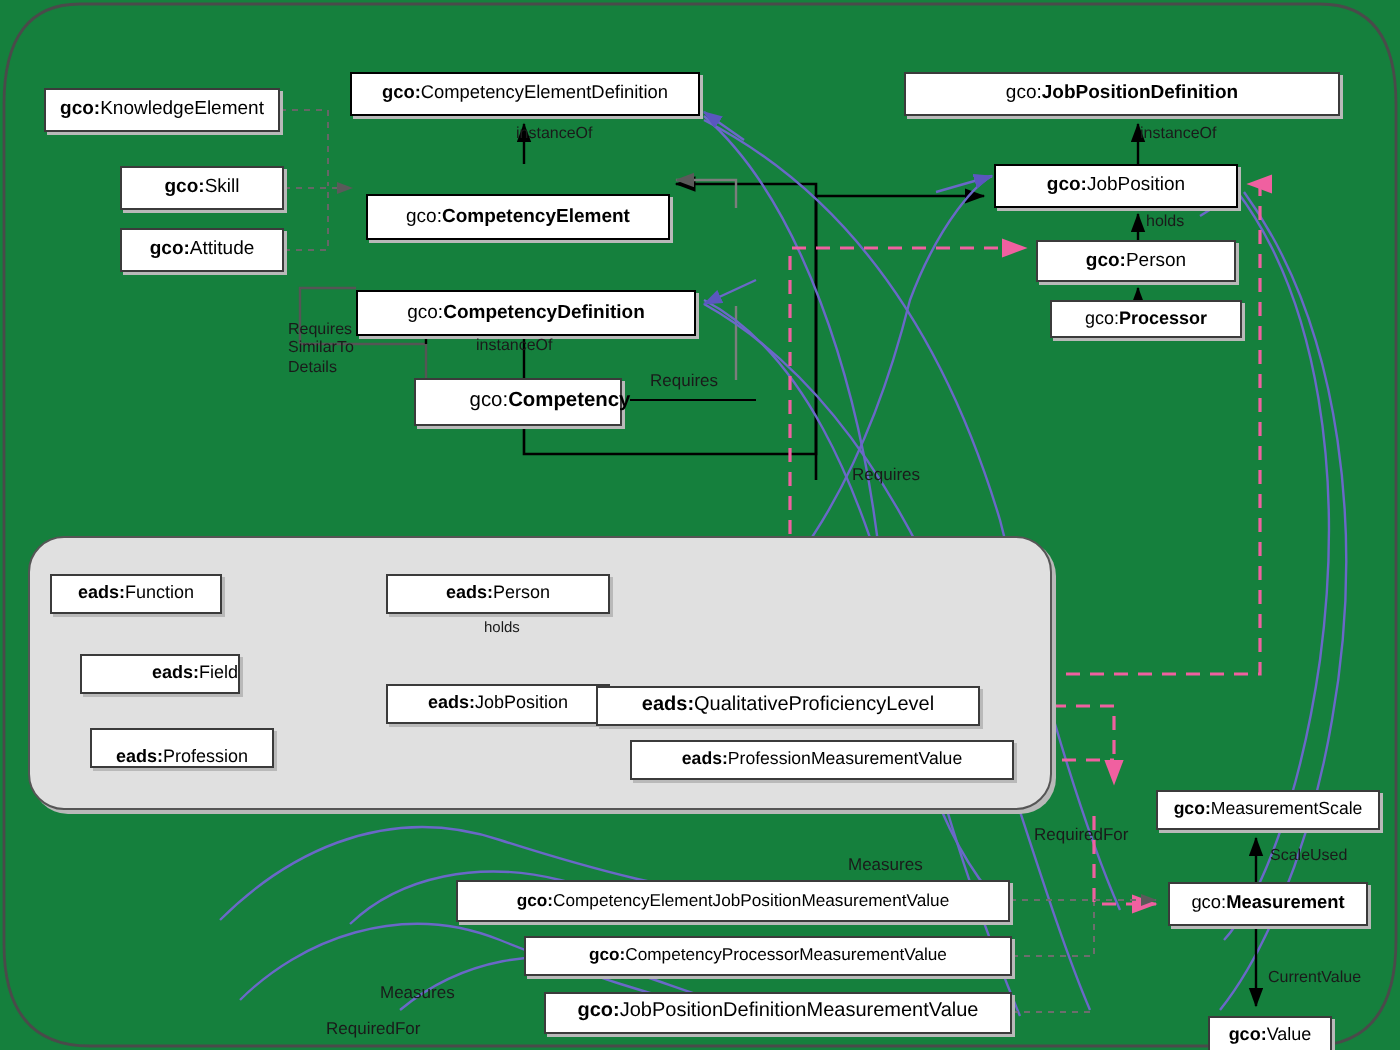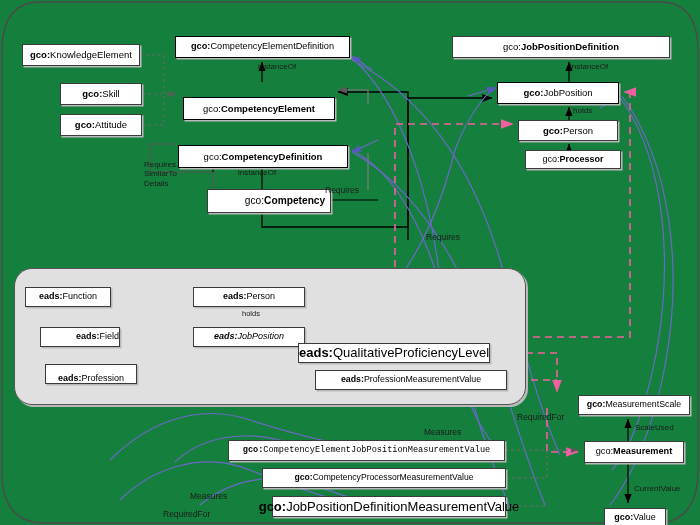--- a/index.html
+++ b/index.html
@@ -134,21 +134,21 @@
       </div>
       <div class="node thick" style="left: 175px; top: 36px; width: 175px; height: 22px; font-size: 9.2px; text-align: right;">
         <span class="t"><span class="b">gco:</span><span>CompetencyElementDefinition</span></span>
       </div>
       <div class="node thick" style="left: 183px; top: 97px; width: 152px; height: 23px; font-size: 9.5px;">
         <span class="t"><span>gco:</span><span class="b">CompetencyElement</span></span>
       </div>
       <div class="node thick" style="left: 178px; top: 129px; width: 170px; height: 23px; font-size: 9.5px; margin-top: 16px;">
         <span class="t"><span>gco:</span><span class="b">CompetencyDefinition</span></span>
       </div>
-      <div class="node" style="left: 207px; top: 189px; width: 124px; height: 24px; font-size: 10.2px; padding-left: 32px;">
+      <div class="node" style="left: 207px; top: 189px; width: 104px; height: 24px; font-size: 10.2px; padding-left: 32px;">
         <span class="t"><span>gco:</span><span class="b">Competency</span></span>
       </div>
       <div class="node" style="left: 452px; top: 36px; width: 218px; height: 22px; font-size: 9.5px;">
         <span class="t"><span>gco:</span><span class="b">JobPositionDefinition</span></span>
       </div>
       <div class="node thick" style="left: 497px; top: 82px; width: 122px; height: 22px; font-size: 9.5px;">
         <span class="t"><span class="b">gco:</span><span>JobPosition</span></span>
       </div>
       <div class="node" style="left: 518px; top: 120px; width: 100px; height: 21px; font-size: 9.5px;">
         <span class="t"><span class="b">gco:</span><span>Person</span></span>
@@ -161,36 +161,36 @@
       </div>
       <div class="node" style="left: 40px; top: 327px; width: 80px; height: 20px; font-size: 9px; padding-left: 35px;">
         <span class="t"><span class="b">eads:</span><span>Field</span></span>
       </div>
       <div class="node" style="left: 45px; top: 364px; width: 92px; height: 20px; font-size: 9px; align-items: flex-end;">
         <span class="t"><span class="b">eads:</span><span>Profession</span></span>
       </div>
       <div class="node" style="left: 193px; top: 287px; width: 112px; height: 20px; font-size: 9px;">
         <span class="t"><span class="b">eads:</span><span>Person</span></span>
       </div>
-      <div class="node" style="left: 193px; top: 327px; width: 112px; height: 20px; font-size: 9px; font-style: italic;">
+      <div class="node" style="left: 193px; top: 342px; width: 112px; height: 20px; font-size: 9px;">
         <span class="t"><span class="b">eads:</span><span>JobPosition</span></span>
       </div>
-      <div class="node" style="left: 298px; top: 343px; width: 192px; height: 20px; font-size: 13px;">
+      <div class="node" style="left: 298px; top: 343px; width: 192px; height: 20px; font-size: 10px;">
         <span class="t"><span class="b">eads:</span><span>QualitativeProficiencyLevel</span></span>
       </div>
       <div class="node" style="left: 315px; top: 370px; width: 192px; height: 20px; font-size: 8.8px;">
         <span class="t"><span class="b">eads:</span><span>ProfessionMeasurementValue</span></span>
       </div>
-      <div class="node" style="left: 228px; top: 440px; width: 277px; height: 21px; font-size: 8.6px; font-family: Liberation Mono, monospace;">
+      <div class="node" style="left: 228px; top: 440px; width: 277px; height: 21px; font-size: 8.6px;">
         <span class="t"><span class="b">gco:</span><span>CompetencyElementJobPositionMeasurementValue</span></span>
       </div>
       <div class="node" style="left: 262px; top: 468px; width: 244px; height: 20px; font-size: 8.6px;">
         <span class="t"><span class="b">gco:</span><span>CompetencyProcessorMeasurementValue</span></span>
       </div>
-      <div class="node" style="left: 272px; top: 496px; width: 234px; height: 21px; font-size: 13px;">
+      <div class="node" style="left: 272px; top: 496px; width: 234px; height: 21px; font-size: 10px;">
         <span class="t"><span class="b">gco:</span><span>JobPositionDefinitionMeasurementValue</span></span>
       </div>
       <div class="node" style="left: 578px; top: 395px; width: 112px; height: 20px; font-size: 8.8px;">
         <span class="t"><span class="b">gco:</span><span>MeasurementScale</span></span>
       </div>
       <div class="node" style="left: 584px; top: 441px; width: 100px; height: 22px; font-size: 9.2px;">
         <span class="t"><span>gco:</span><span class="b">Measurement</span></span>
       </div>
       <div class="node" style="left: 604px; top: 508px; width: 62px; height: 20px; font-size: 9px;">
         <span class="t"><span class="b">gco:</span><span>Value</span></span>

